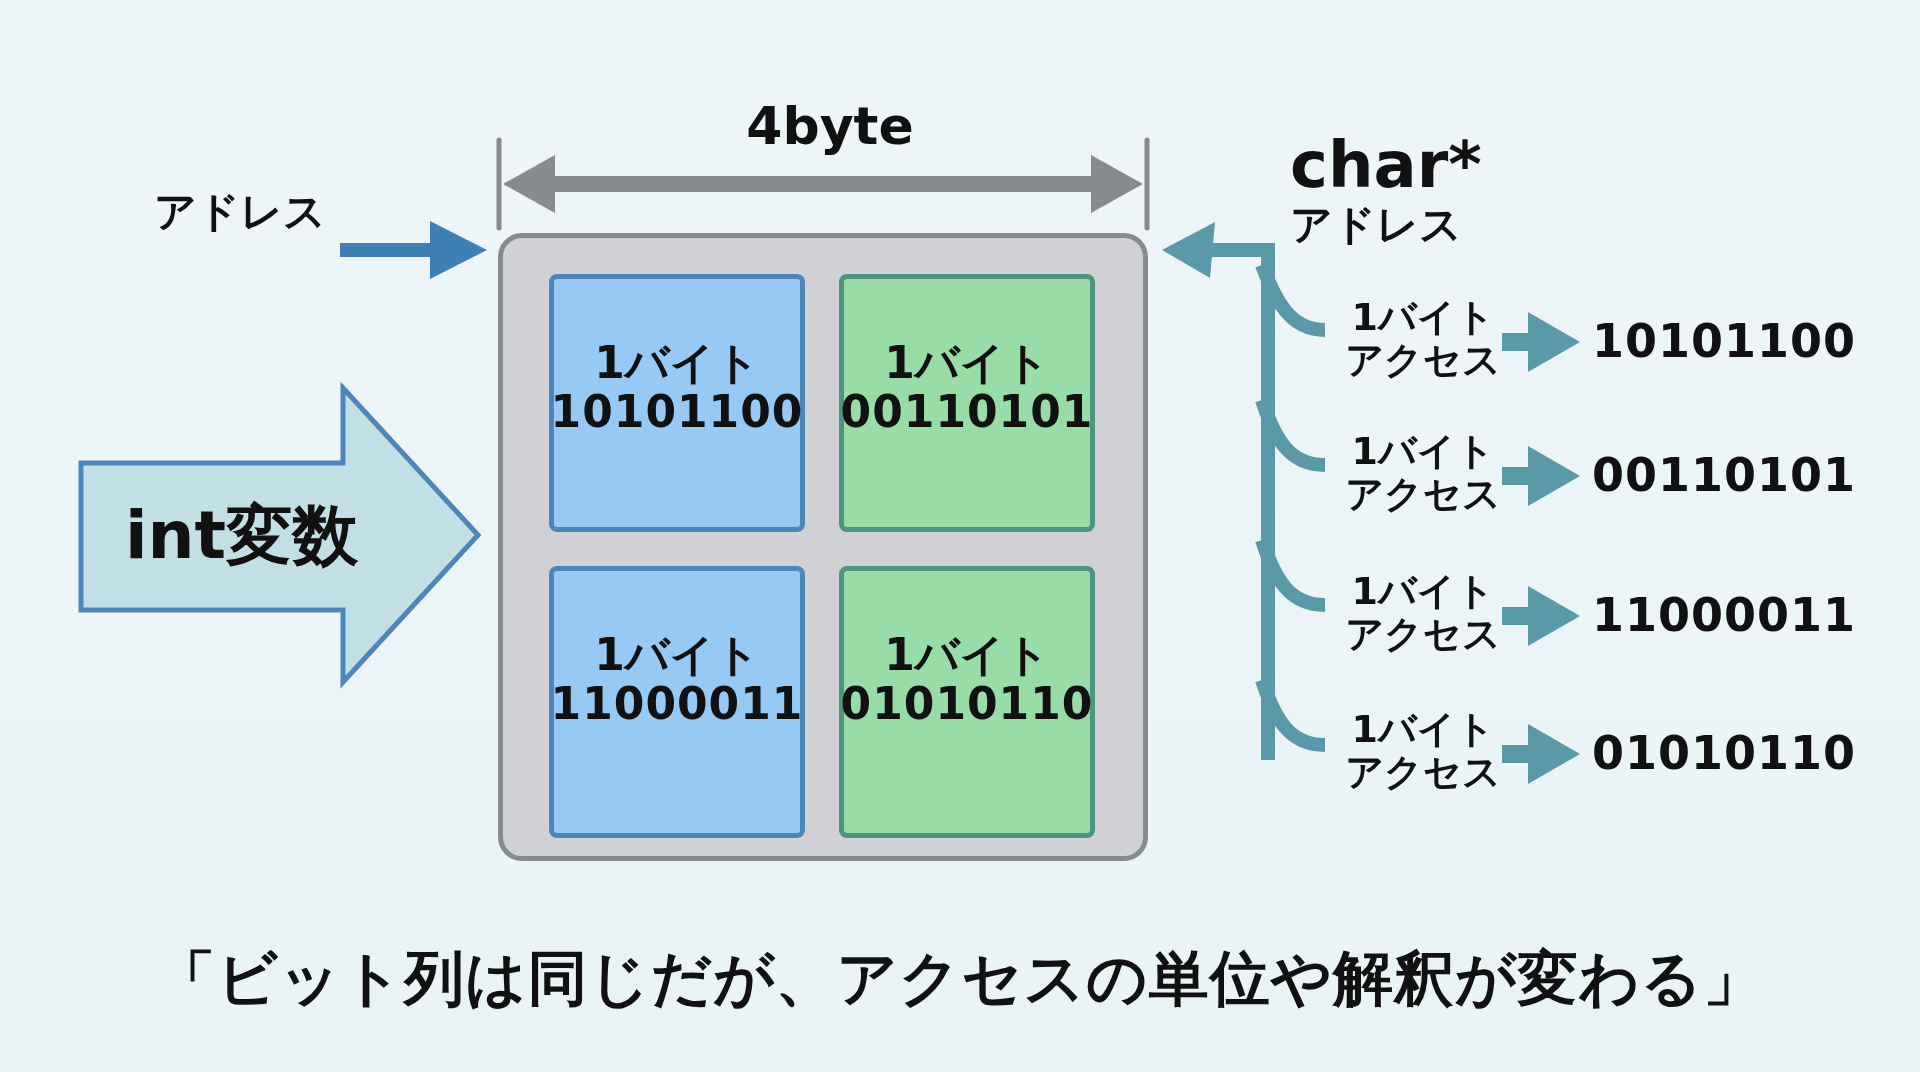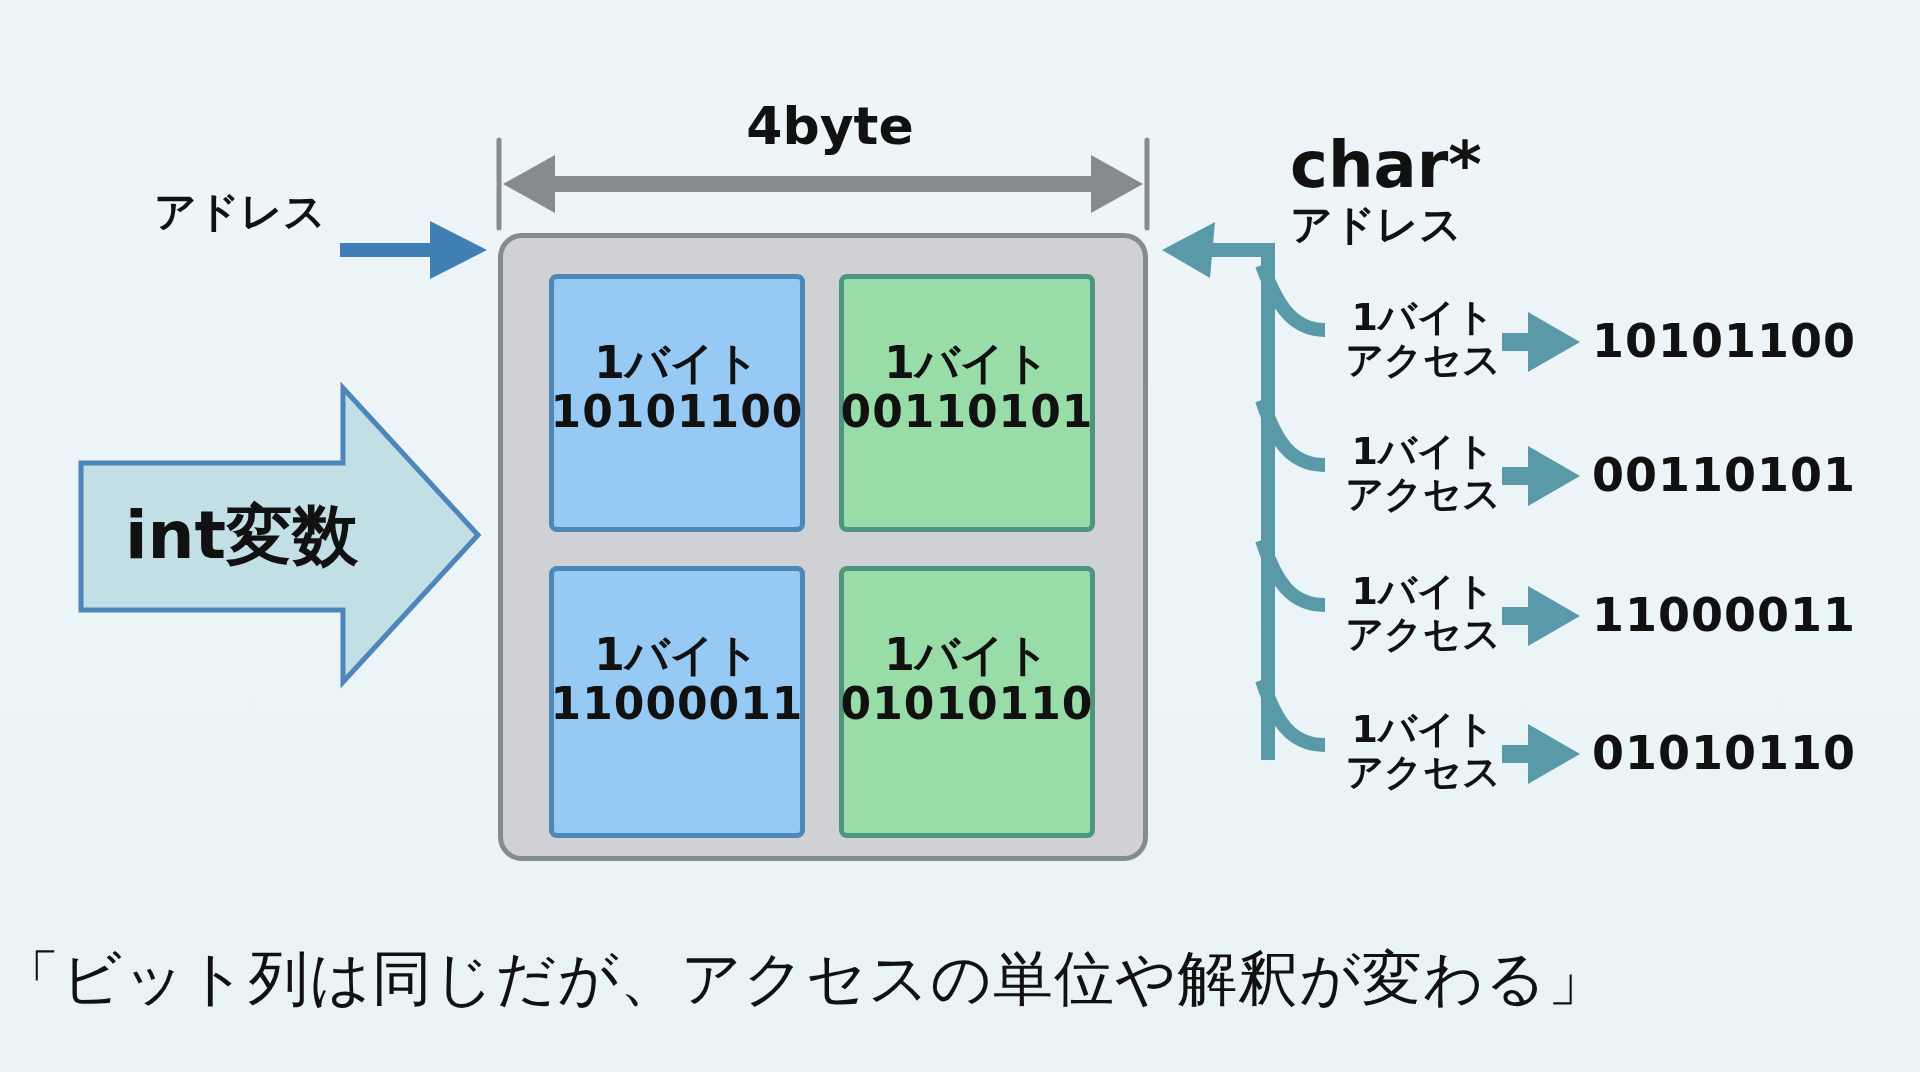--- a/index.html
+++ b/index.html
@@ -45,21 +45,21 @@
   #cell-3 { left: 336px; top: 328px; height: 272px; }
 
   .access-row { position: absolute; left: 1338px; }
   .access-row .acc { position: absolute; left: 0; top: 0; width: 170px; text-align: center; font-weight: bold; font-size: 38px; line-height: 1.12; }
   .access-row .val { position: absolute; left: 254px; top: 18px; font-weight: bold; font-size: 46px; letter-spacing: 1px; }
   #access-0 { top: 296px; }
   #access-1 { top: 430px; }
   #access-2 { top: 570px; }
   #access-3 { top: 708px; }
 
-  #caption { left: 0; top: 945px; width: 1920px; text-align: left; font-size: 60px; font-weight: normal; letter-spacing: 1px; }
+  #caption { left: 0; top: 945px; width: 1920px; text-align: center; font-size: 60px; font-weight: bold; letter-spacing: 1px; }
 </style>
 </head>
 <body>
 
 <svg class="overlay" width="1920" height="1072">
 
   <g>
     <line x1="499" y1="140" x2="499" y2="228" stroke="#878b8e" stroke-width="5" stroke-linecap="round"></line>
     <line x1="1147" y1="140" x2="1147" y2="228" stroke="#878b8e" stroke-width="5" stroke-linecap="round"></line>
     <rect x="540" y="176" width="570" height="16" fill="#878b8e"></rect>

